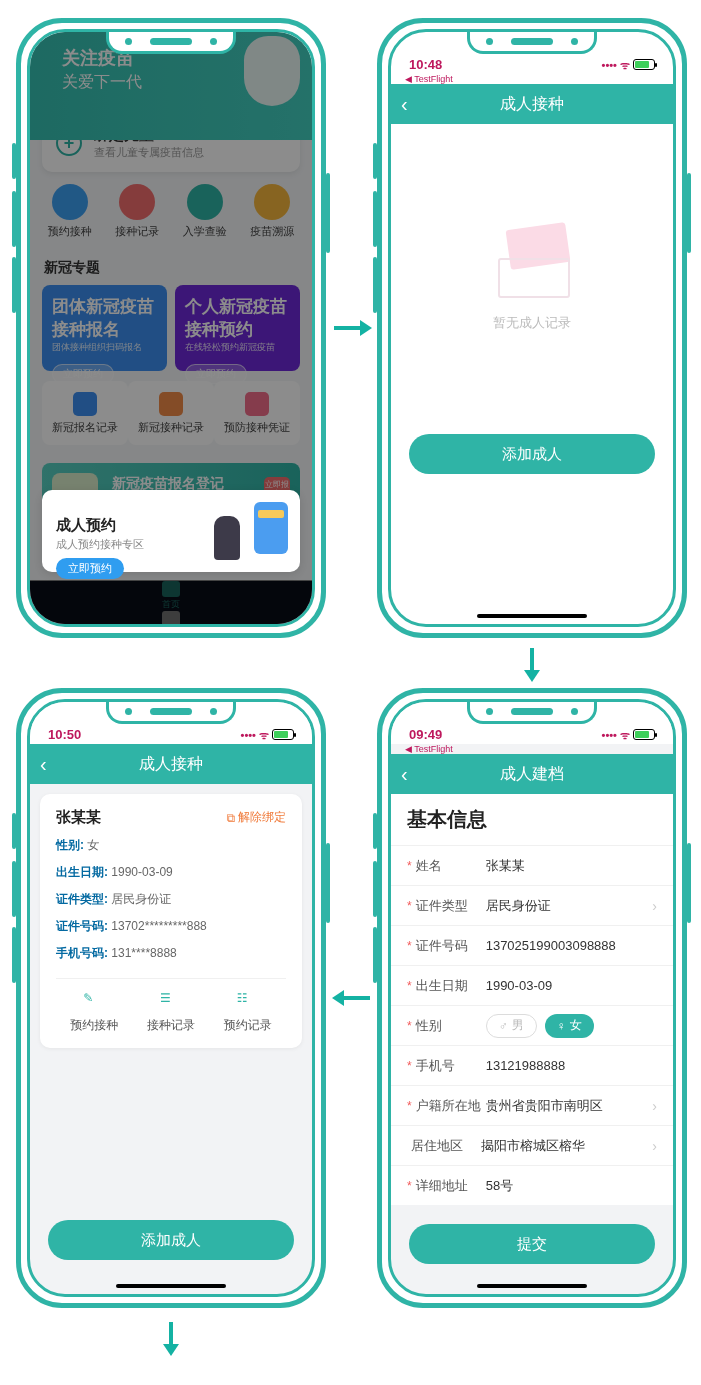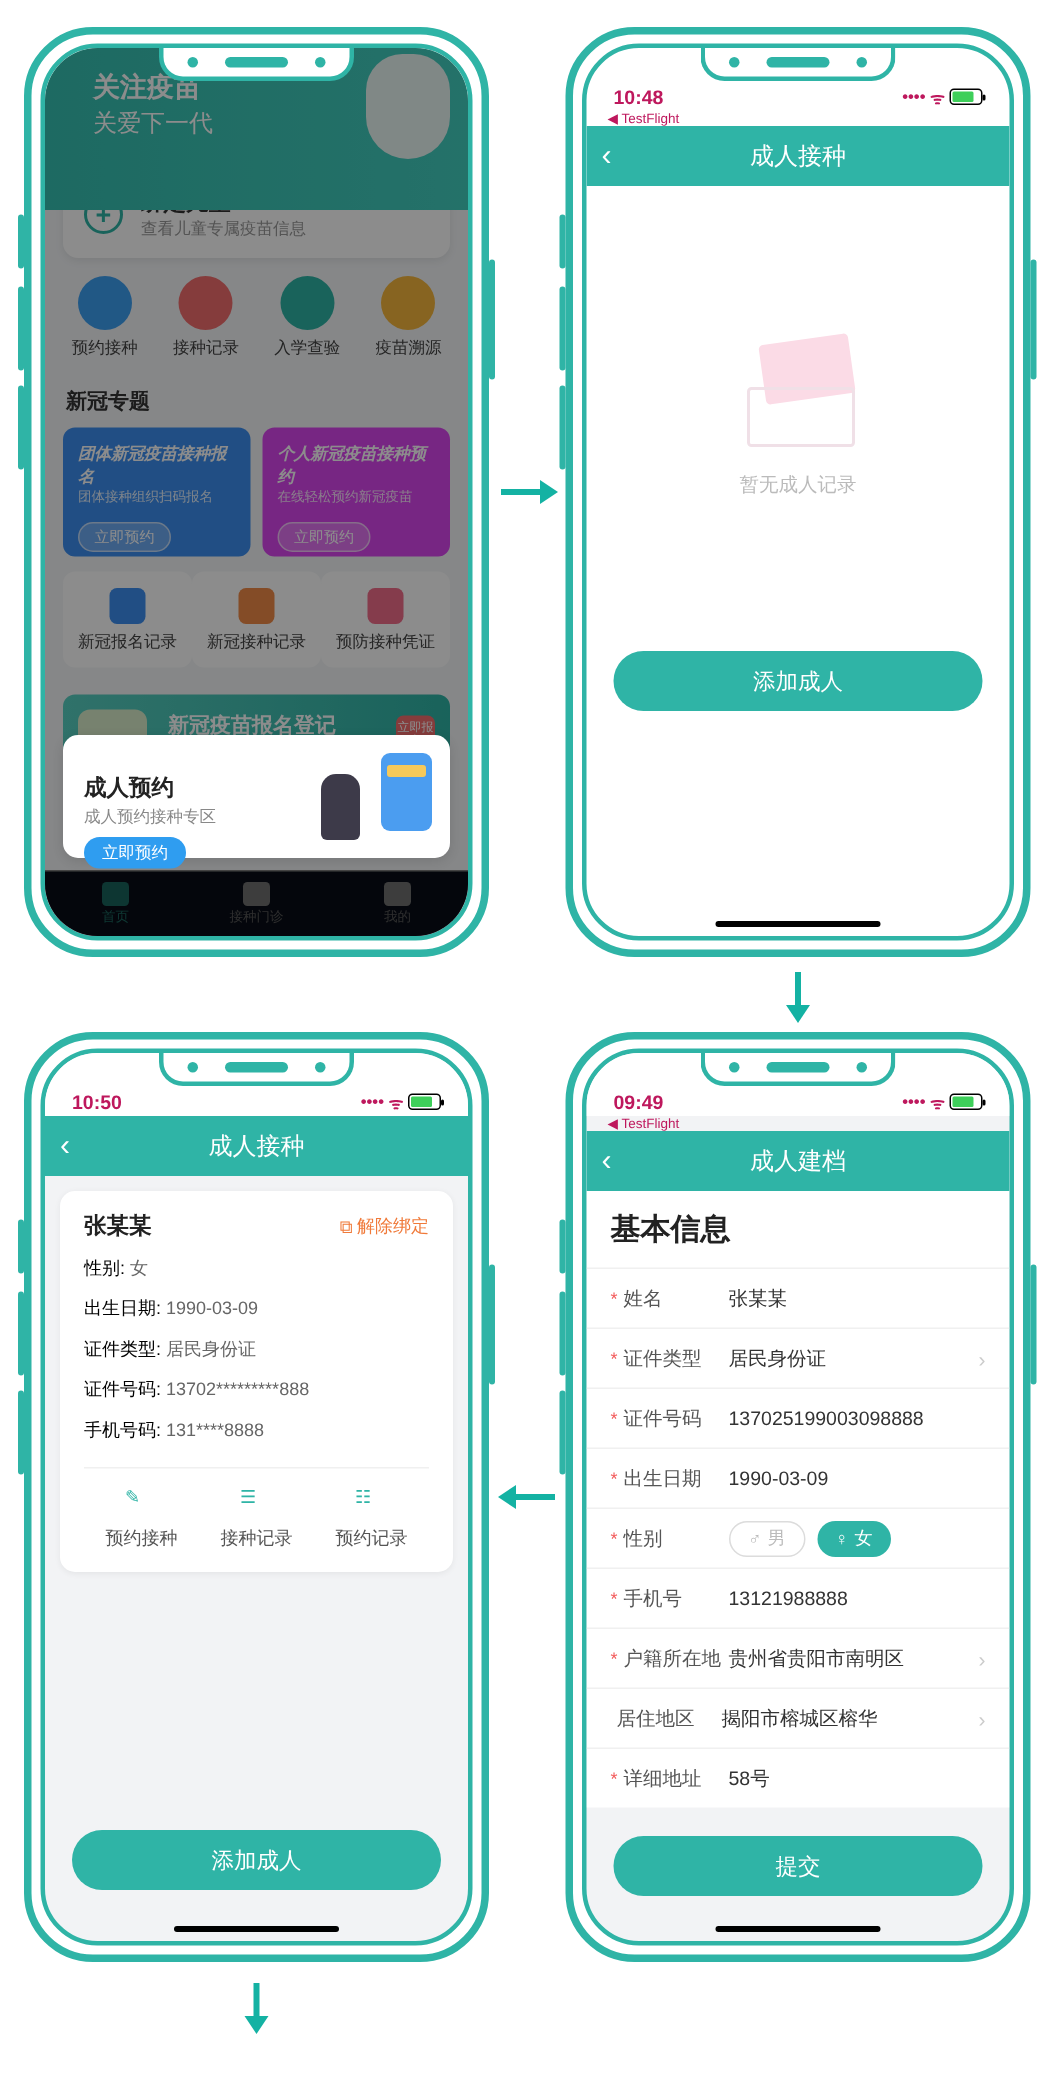--- a/index.html
+++ b/index.html
@@ -71,43 +71,43 @@
   .nurse { position:absolute; right:12px; top:4px; width:56px; height:70px; background:#e9f7f5; border-radius:26px 26px 30px 30px; }
   .bind-card { margin:-26px 12px 0; background:#fff; border-radius:10px; padding:12px 14px; box-shadow:0 2px 6px rgba(0,0,0,0.08); display:flex; align-items:center; gap:12px;}
   .bind-plus { width:26px; height:26px; border:2px solid #2fb4a6; border-radius:50%; color:#2fb4a6; display:flex; align-items:center; justify-content:center; font-size:18px; font-weight:700;}
   .quick { display:flex; justify-content:space-around; padding:12px 6px;}
   .quick .q { display:flex; flex-direction:column; align-items:center; gap:4px; font-size:11px; color:#444;}
   .qi { width:36px; height:36px; border-radius:50%; }
   .qi1{background:#3da0f3;} .qi2{background:#f26d6d;} .qi3{background:#2fb4a6;} .qi4{background:#f6b73c;}
   .sec-h { font-size:14px; font-weight:700; padding:8px 14px; color:#333;}
   .covidrow { display:flex; gap:8px; padding:0 12px;}
   .cvcard { flex:1; border-radius:8px; padding:10px; color:#fff; font-size:11px; position:relative; height:86px;}
-  .cvcard .t { font-size:11px;font-style:italic;}
+  .cvcard .t { font-size:17px;}
   .cvcard .btn { margin-top:10px; display:inline-block; background:rgba(255,255,255,0.25); border:1px solid rgba(255,255,255,0.6); border-radius:11px; padding:2px 10px; font-size:10px;}
-  .cvcard.blue{background:#3d8ff0;} .cvcard.or{background:#d946ef;}
+  .cvcard.blue{background:#3d8ff0;} .cvcard.or{background:#6d28d9;}
   .trio { display:flex; gap:0; padding:10px 12px;}
   .trio .tc { flex:1; background:#fff; border-radius:8px; height:64px; display:flex; flex-direction:column; align-items:center; justify-content:center; gap:4px; font-size:11px; color:#444;}
   .trio .ic{ width:24px; height:24px; border-radius:5px;}
   .banner2 { margin:8px 12px; height:56px; border-radius:8px; background:linear-gradient(90deg,#58cfc1,#2fb4a6); position:relative; display:flex; align-items:center; padding-left:70px; color:#fff;}
   .banner2 .person{position:absolute;left:10px;bottom:0;width:46px;height:46px;background:#d9edcb;border-radius:8px 8px 0 0;}
   .banner2 .pill{position:absolute;right:10px;top:14px;width:26px;height:26px;background:#f26d6d;border-radius:5px;}
 
   .adult-card {
     margin:6px 12px 0; background:#fff; border-radius:10px; padding:26px 14px;
     box-shadow:0 2px 8px rgba(0,0,0,0.12); position:relative; z-index:60; height:82px;
   }
   .adult-card .t { font-size:15px; font-weight:700; color:#222;}
   .adult-card .s { font-size:11px; color:#888; margin-top:2px;}
   .adult-card .btn { margin-top:6px; display:inline-block; background:#2f9df0; color:#fff; border-radius:12px; padding:3px 12px; font-size:11px;}
   .adult-card .ill{position:absolute;right:12px;top:8px;width:84px;height:62px;}
   .adult-card .ill .ph{position:absolute;right:0;top:4px;width:34px;height:52px;background:#4b9df0;border-radius:6px;}
   .adult-card .ill .ph::after{content:"";position:absolute;left:4px;top:8px;right:4px;height:8px;background:#f6c95a;border-radius:2px;}
   .adult-card .ill .wm{position:absolute;left:10px;bottom:0;width:26px;height:44px;background:#3d3a49;border-radius:10px 10px 4px 4px;}
 
-  .tabbar { position:absolute; bottom:0; left:0; right:0; height:44px; background:#0f172a; display:flex; border-top:1px solid #e6e6e6; z-index:30;}
+  .tabbar { position:absolute; bottom:0; left:0; right:0; height:44px; background:#0f172a; display:flex; border-top:1px solid #e6e6e6; z-index:30;flex-direction:column;}
   .tabbar .tb{flex:1;display:flex;flex-direction:column;align-items:center;justify-content:center;font-size:9px;color:#999;gap:1px;}
   .tabbar .tb.active{color:#2fb4a6;}
   .tabbar .ic{width:18px;height:16px;background:#ccc;border-radius:3px;}
   .tabbar .tb.active .ic{background:#2fb4a6;}
 
   
   .empty-ill { width:120px; height:90px; margin:100px auto 10px; position:relative;}
   .empty-ill .paper{position:absolute;left:36px;top:12px;width:60px;height:40px;background:#fbdbe6;transform:rotate(-8deg);border-radius:3px;}
   .empty-ill .box{position:absolute;left:26px;top:44px;width:72px;height:40px;border:2px solid #f0e0e7;border-radius:3px;}
   .empty-txt{ text-align:center; color:#bbb; font-size:13px;}
@@ -125,21 +125,21 @@
   .gpill{height:24px;border-radius:12px;padding:0 12px;display:inline-flex;align-items:center;gap:4px;font-size:12px;}
   .gpill.m{border:1px solid #dcdcdc;color:#bbb;background:#fff;}
   .gpill.f{background:#2fb4a6;color:#fff;}
 
   
   .det-card{background:#fff;margin:10px;border-radius:10px;padding:14px 16px;box-shadow:0 1px 4px rgba(0,0,0,0.06);}
   .det-h{display:flex;justify-content:space-between;align-items:center;}
   .det-h .nm{font-size:15px;font-weight:700;color:#222;}
   .det-h .unb{color:#f07a3a;font-size:12px;display:flex;align-items:center;gap:3px;}
   .drow{font-size:12px;color:#888;margin-top:10px;}
-  .drow b{color:#000000;font-weight:400;}
+  .drow b{color:#0369a1;font-weight:700;}
   .det-act{display:flex;border-top:1px solid #f0f0f0;margin-top:16px;padding-top:12px;}
   .det-act .a{flex:1;display:flex;flex-direction:column;align-items:center;gap:4px;font-size:12px;color:#555;}
   .det-act .ic{width:22px;height:22px;color:#2fb4a6;}
 
   .bg-grey{background:#f2f3f5;}
 </style>
 </head>
 <body>
 
 <div class="canvas">

